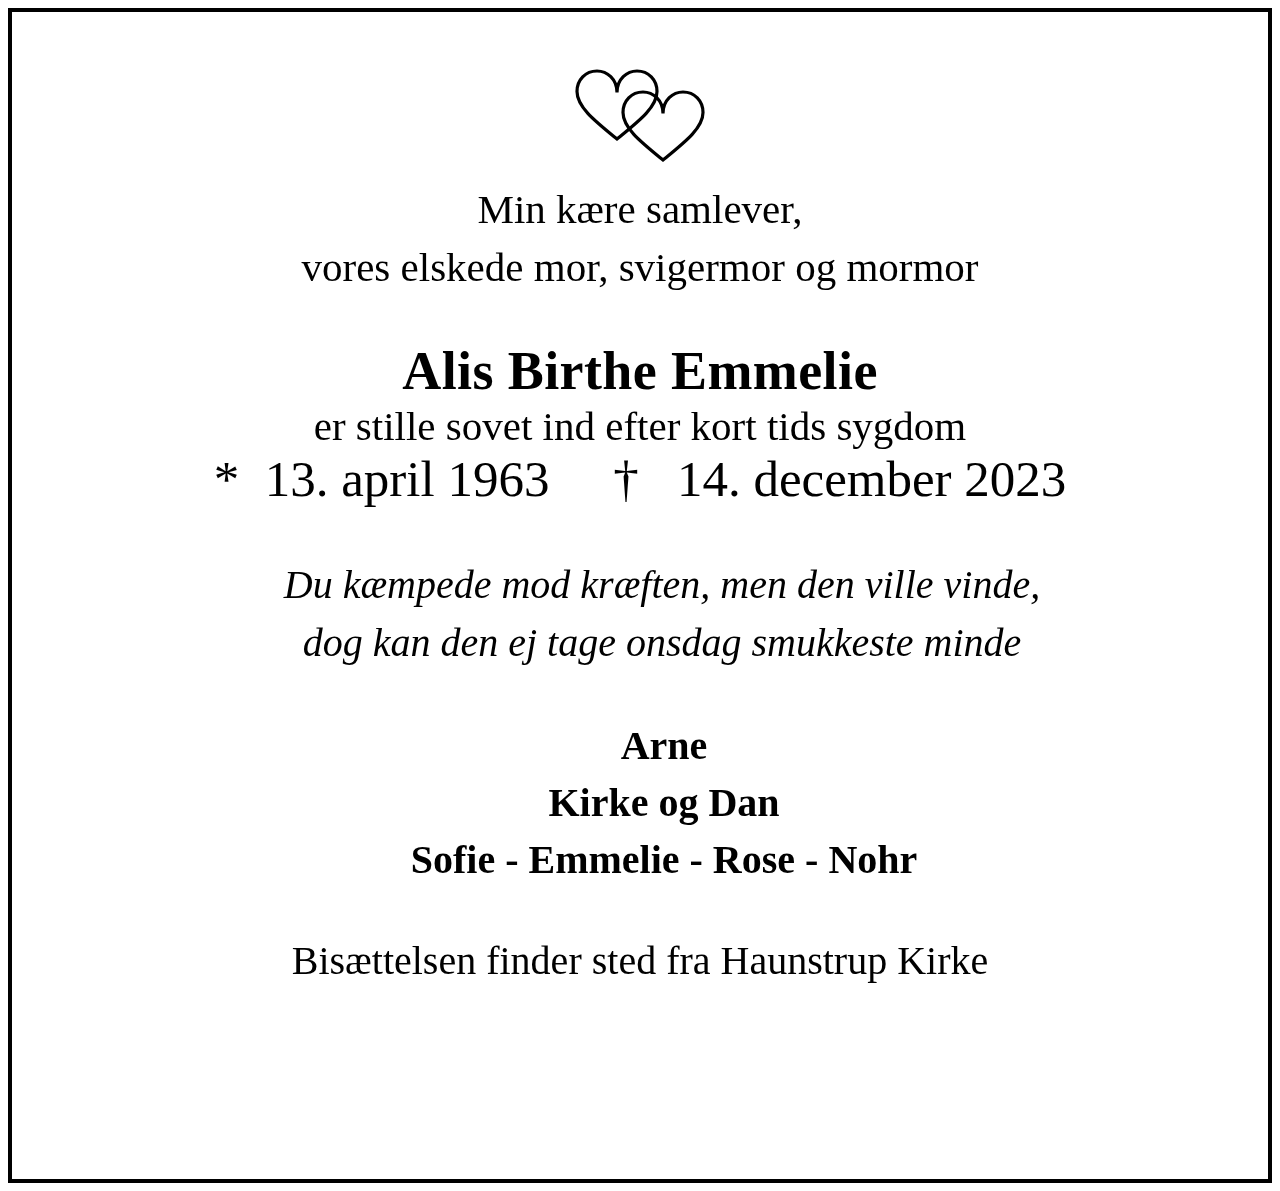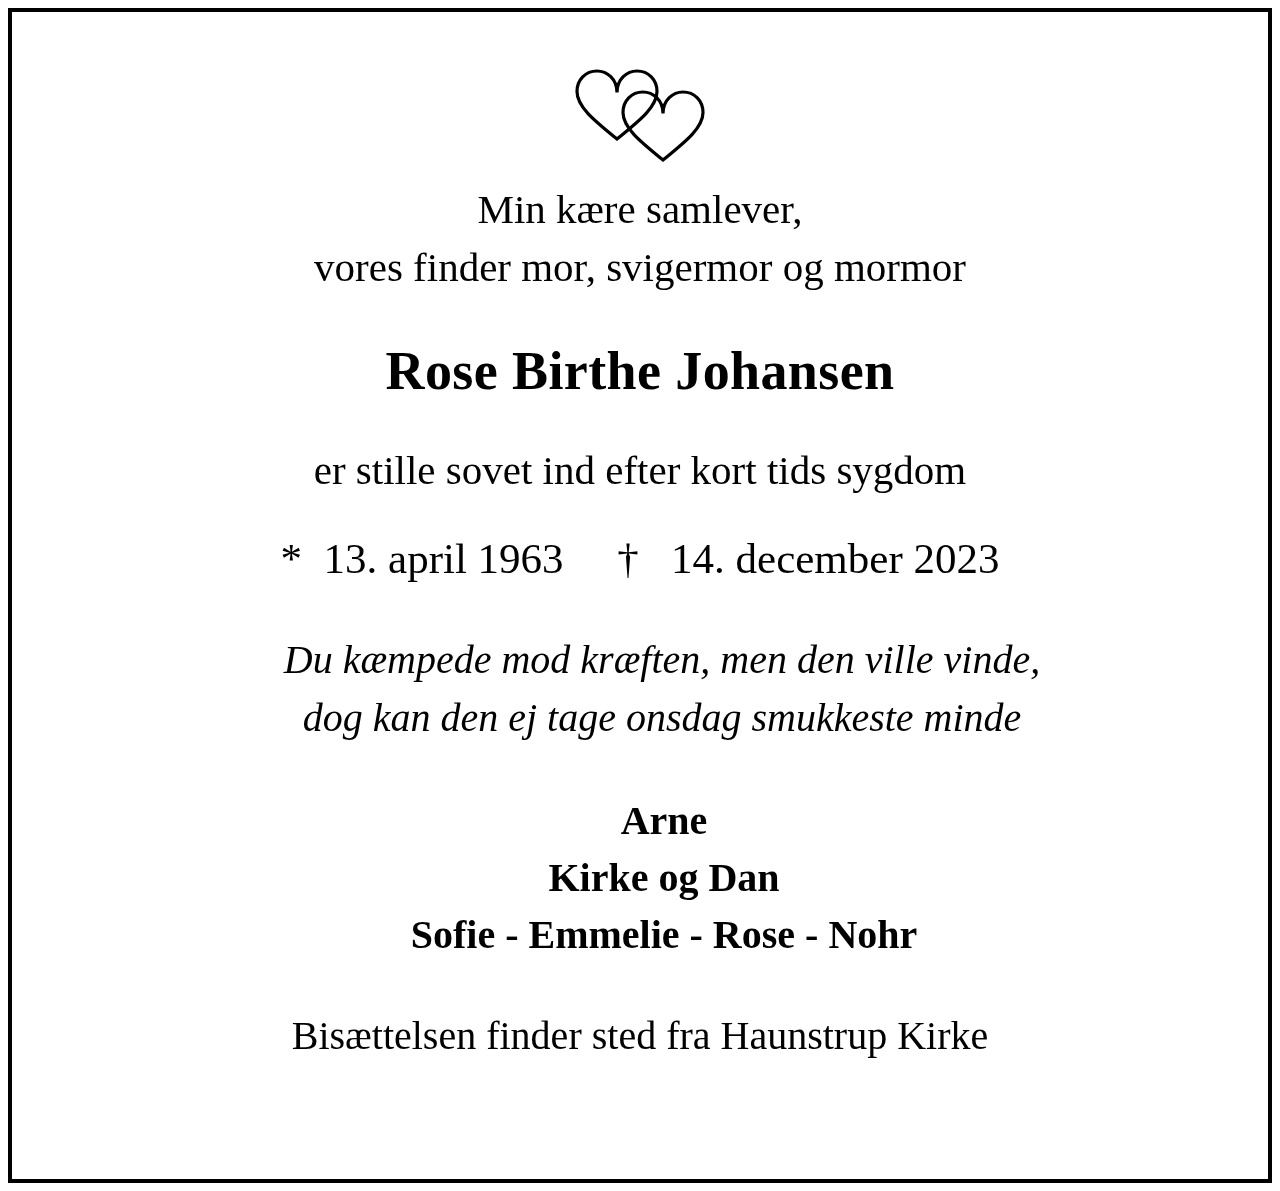--- a/index.html
+++ b/index.html
@@ -44,26 +44,24 @@
     margin-top: 14px;
   }
   .name {
     font-size: 54px;
     font-weight: bold;
     letter-spacing: 0.4px;
     margin-top: 44px;
   }
   .passing {
     font-size: 41px;
-    margin-top: 44px;
     text-align: center;
   }
   .dates {
-    font-size: 43px;
-    margin-top: 40px;
+    font-size: 51px;
     white-space: pre;
   }
   .verse {
     font-size: 40px;
     font-style: italic;
     line-height: 1.45;
     margin-top: 48px;
     margin-left: 44px;
   }
   .survivors {
@@ -92,24 +90,24 @@
     <svg width="150" height="104" viewBox="0 0 150 104" aria-hidden="true">
       <g fill="none" stroke="#000000" stroke-width="3.2">
         <path d="M52 33.5 C52 20 42 12 32 12 C20.5 12 12 21 12 32.5 C12 48 30 62 52 80 C74 62 92 48 92 32.5 C92 21 83.5 12 72 12 C62 12 52 20 52 33.5 Z"></path>
         <path d="M98 54.5 C98 41 88 33 78 33 C66.5 33 58 42 58 53.5 C58 69 76 83 98 101 C120 83 138 69 138 53.5 C138 42 129.5 33 118 33 C108 33 98 41 98 54.5 Z"></path>
       </g>
     </svg>
   </div>
 
   <div class="lines intro">
     <span class="l">Min kære samlever,</span>
-    <span class="l">vores finder mor, svigermor og mormor</span>
+    <span class="l">vores elskede mor, svigermor og mormor</span>
   </div>
 
-  <div class="lines name">Rose Birthe Johansen</div>
+  <div class="lines name">Alis Birthe Emmelie</div>
 
   <div class="lines passing">er stille sovet ind efter kort tids sygdom</div>
 
   <div class="lines dates">*  13. april 1963     †   14. december 2023</div>
 
   <div class="lines verse">
     <span class="l">Du kæmpede mod kræften, men den ville vinde,</span>
     <span class="l">dog kan den ej tage onsdag smukkeste minde</span>
   </div>
 

